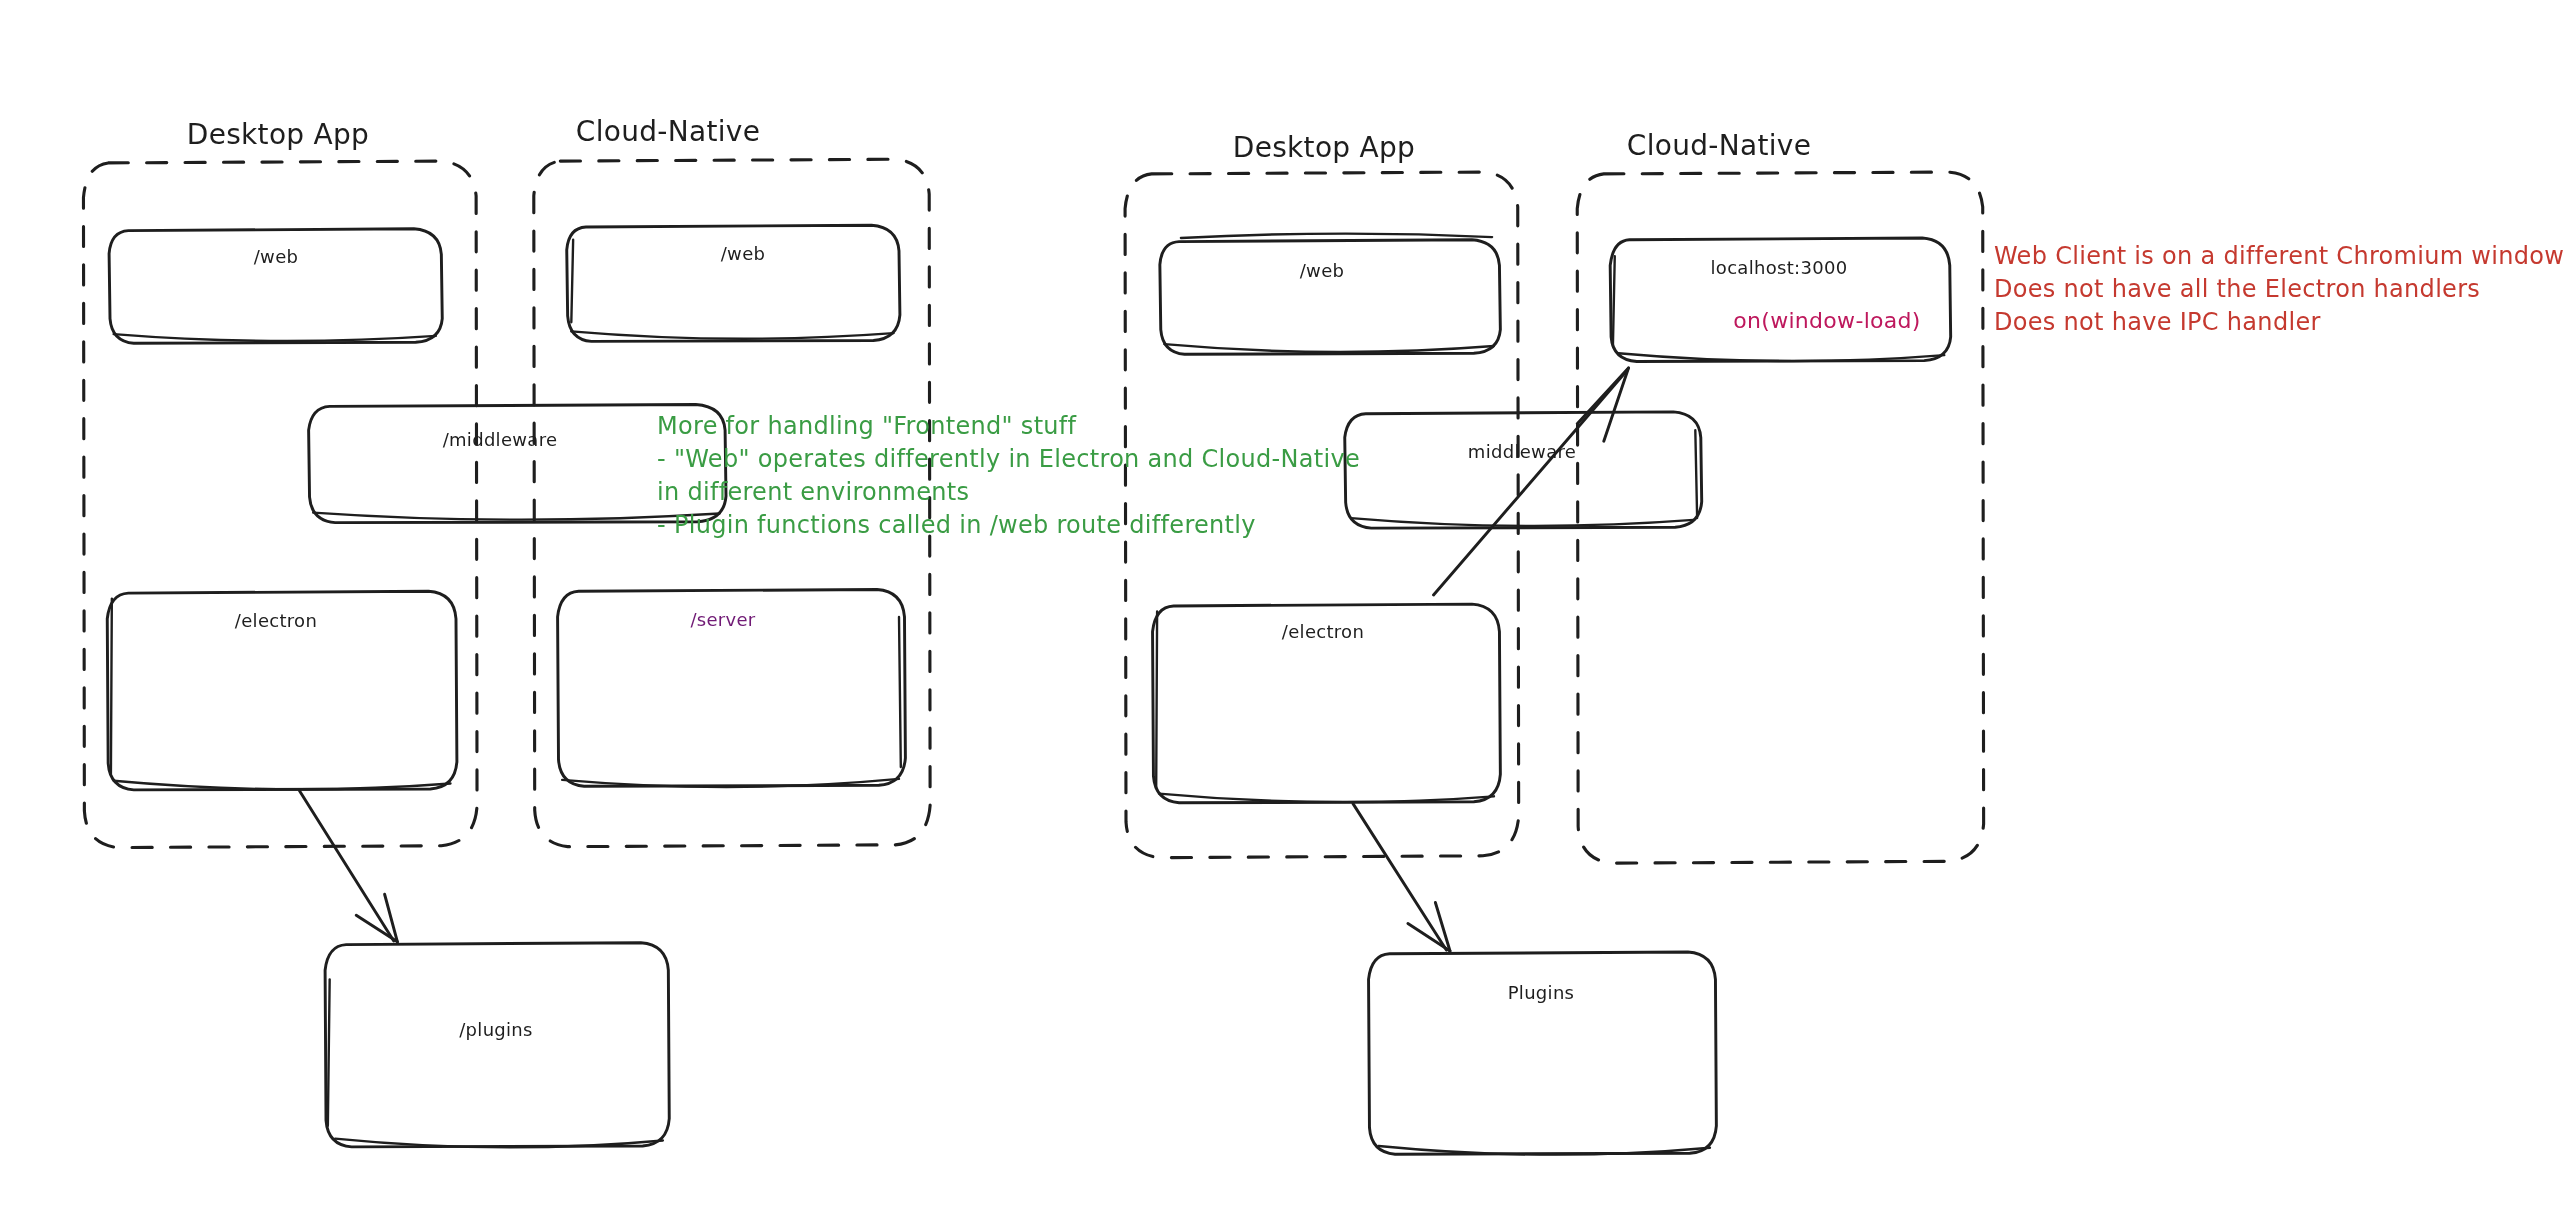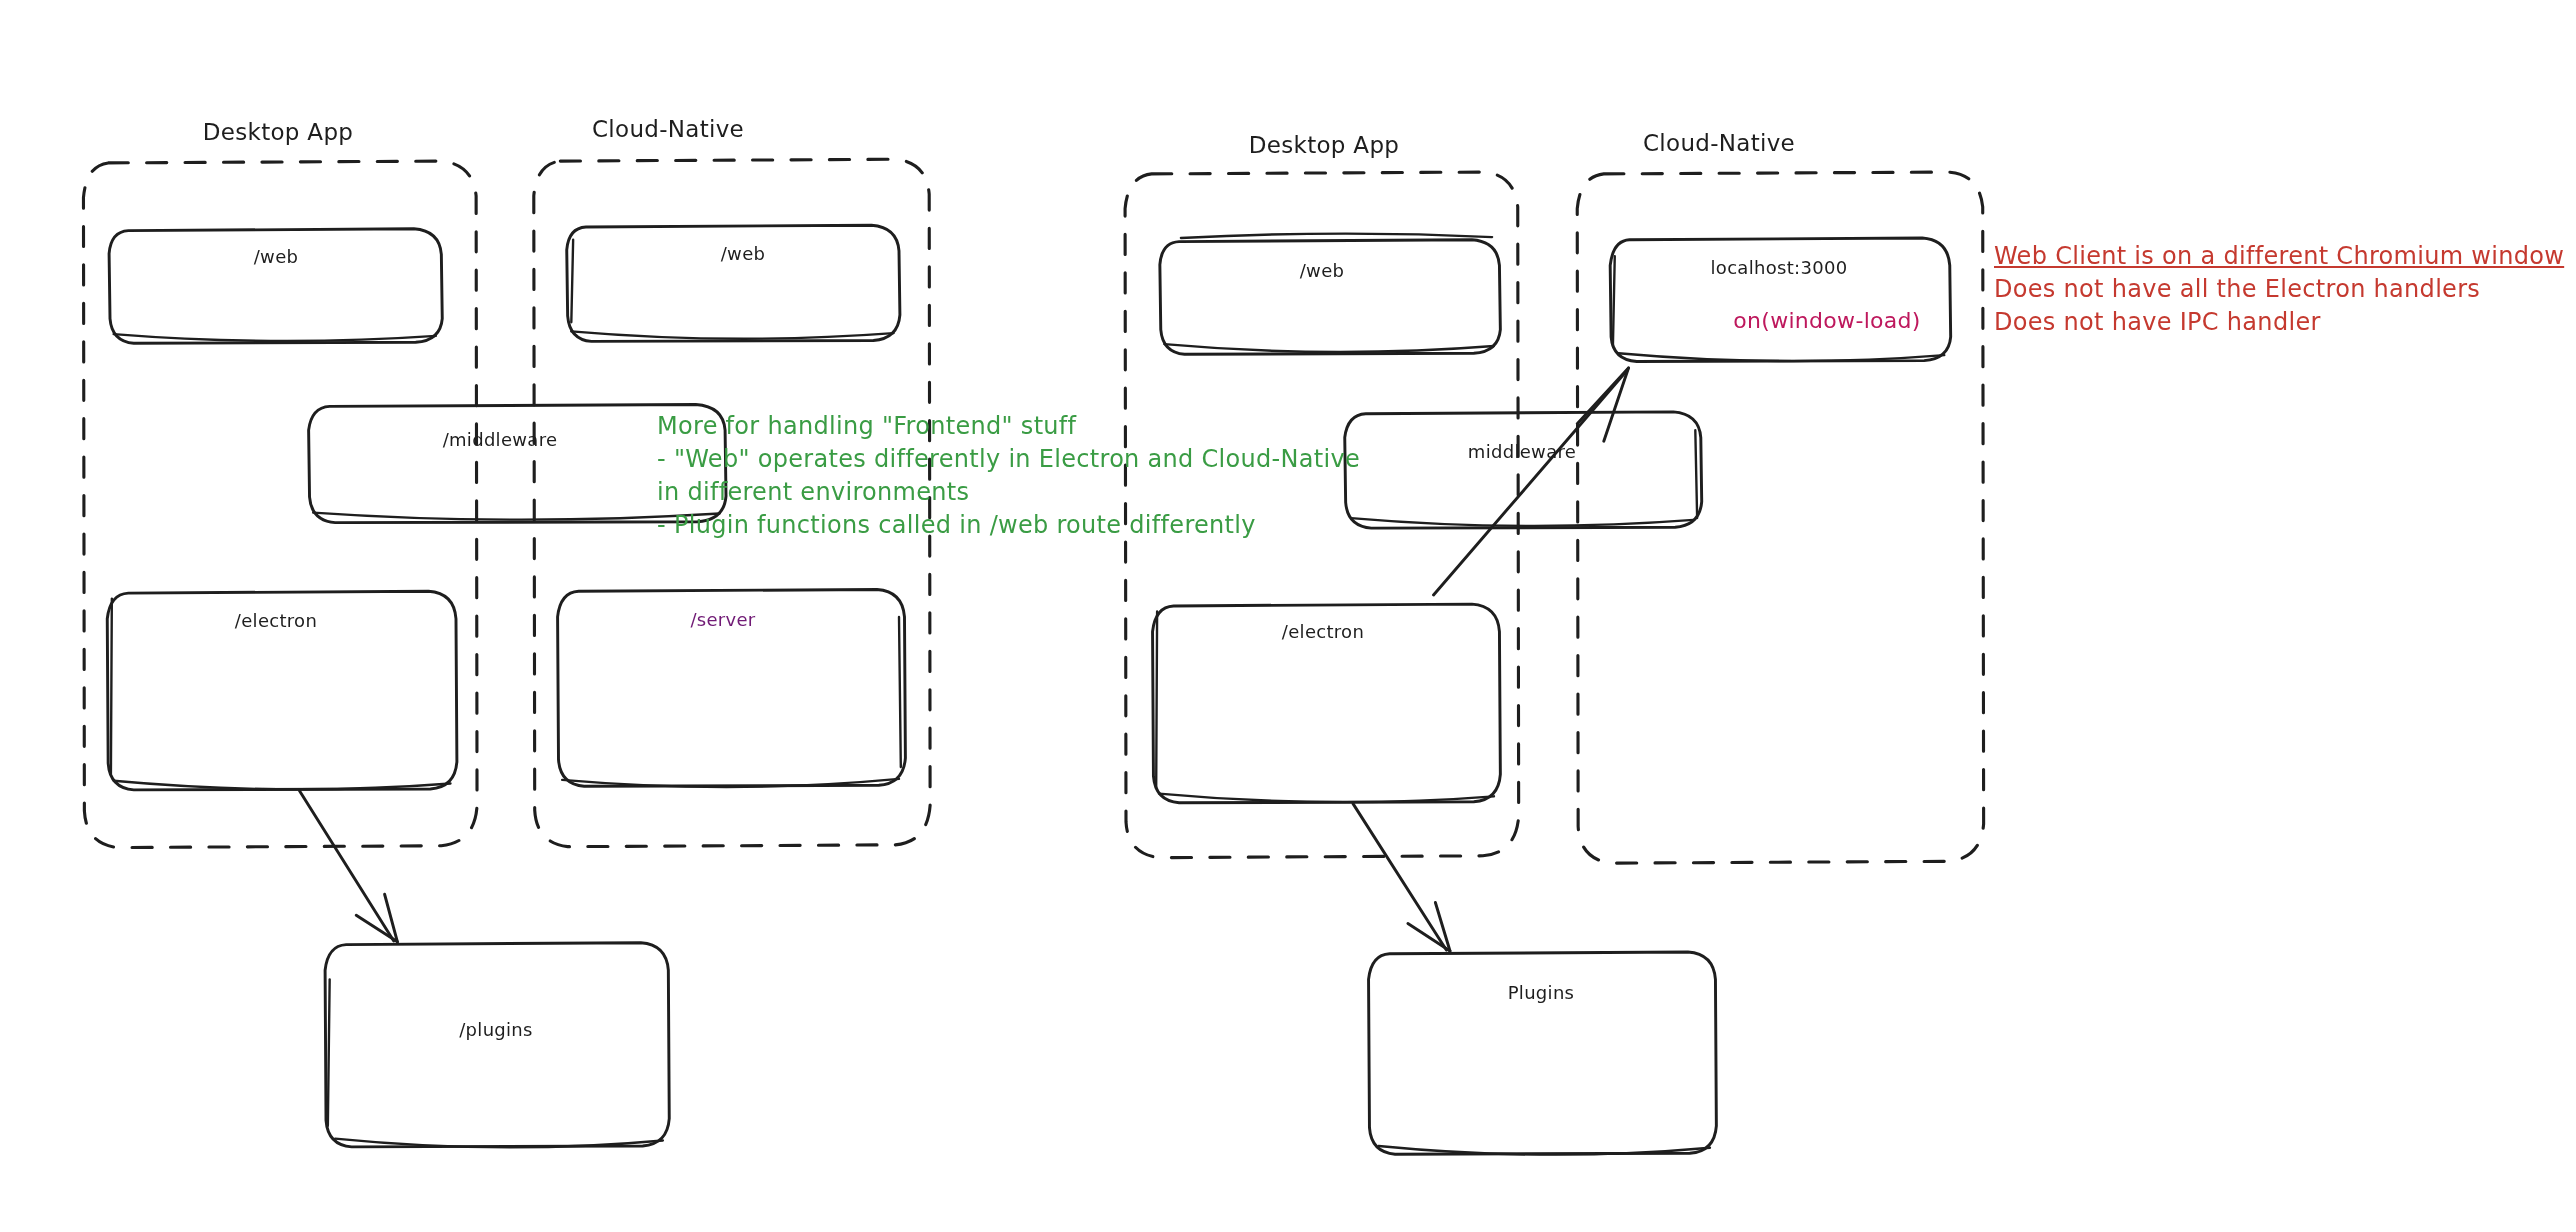--- a/index.html
+++ b/index.html
@@ -34,21 +34,21 @@
   .txt {
     position: absolute;
     font-family: "DejaVu Sans", sans-serif;
     color: #1e1e1e;
     white-space: pre;
     line-height: 1.32;
     letter-spacing: 0.3px;
   }
 
   .group-label {
-    font-size: 23px;
+    font-size: 28px;
     color: #1e1e1e;
     transform: translateX(-50%);
   }
 
   .box-label {
     font-size: 18px;
     color: #1e1e1e;
     transform: translateX(-50%);
   }
 
@@ -214,19 +214,19 @@
   <div class="txt box-label" style="left:1541px; top:981px;">Plugins</div>
 
   <div style="position:absolute; left:657px; top:410px;">
     <div class="txt note green" style="position:relative; left:0; top:0;">More for handling "Frontend" stuff</div>
     <div class="txt note green" style="position:relative; left:0; top:0;">- "Web" operates differently in Electron and Cloud-Native</div>
     <div class="txt note green" style="position:relative; left:0; top:0;">in different environments</div>
     <div class="txt note green" style="position:relative; left:0; top:0;">- Plugin functions called in /web route differently</div>
   </div>
 
   <div style="position:absolute; left:1994px; top:240px;">
-    <div class="txt note red" style="position:relative; left:0; top:0;text-decoration:underline;">Web Client is on a different Chromium window</div>
+    <div class="txt note red" style="position:relative; left:0; top:0;">Web Client is on a different Chromium window</div>
     <div class="txt note red" style="position:relative; left:0; top:0;">Does not have all the Electron handlers</div>
     <div class="txt note red" style="position:relative; left:0; top:0;">Does not have IPC handler</div>
   </div>
 
 </div>
 
 
 </body></html>

